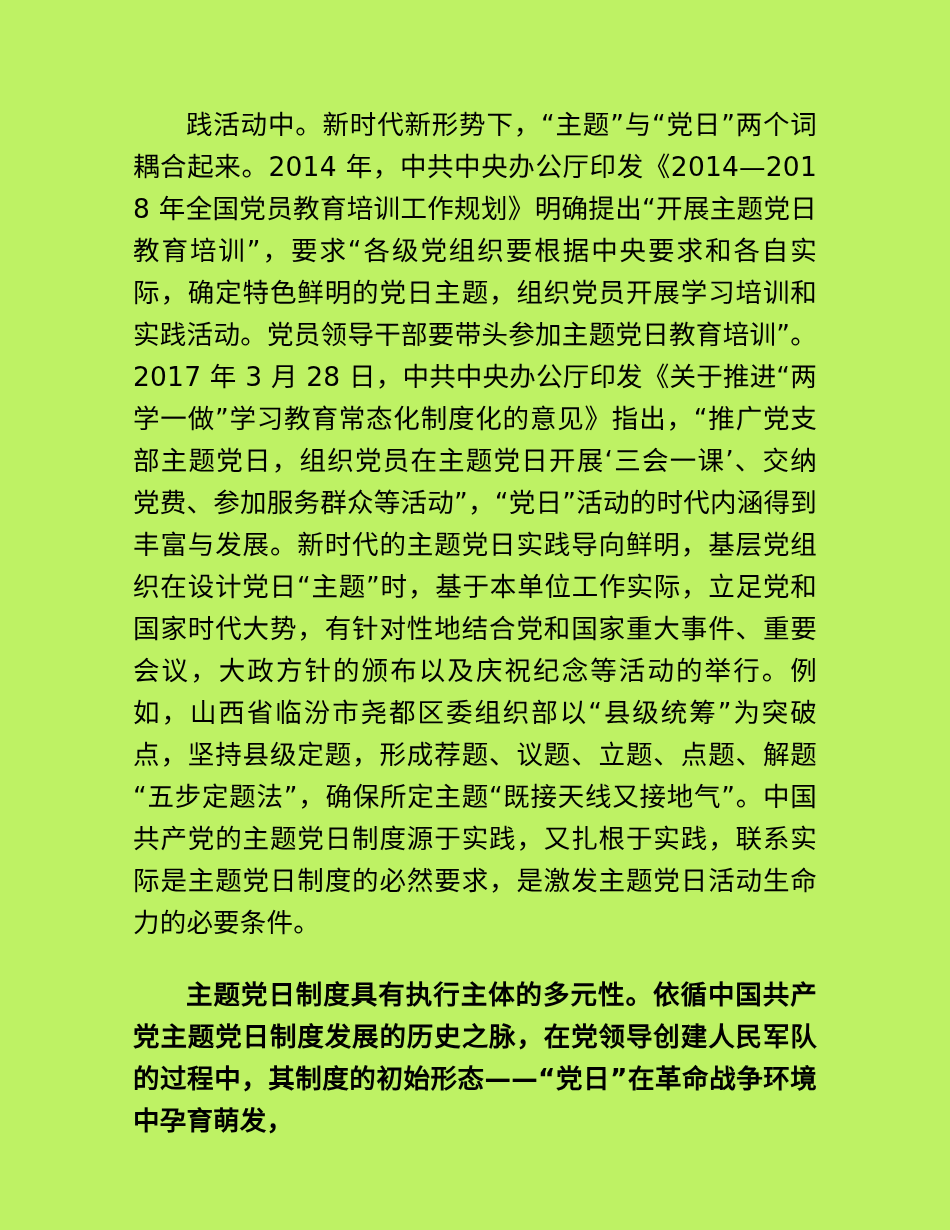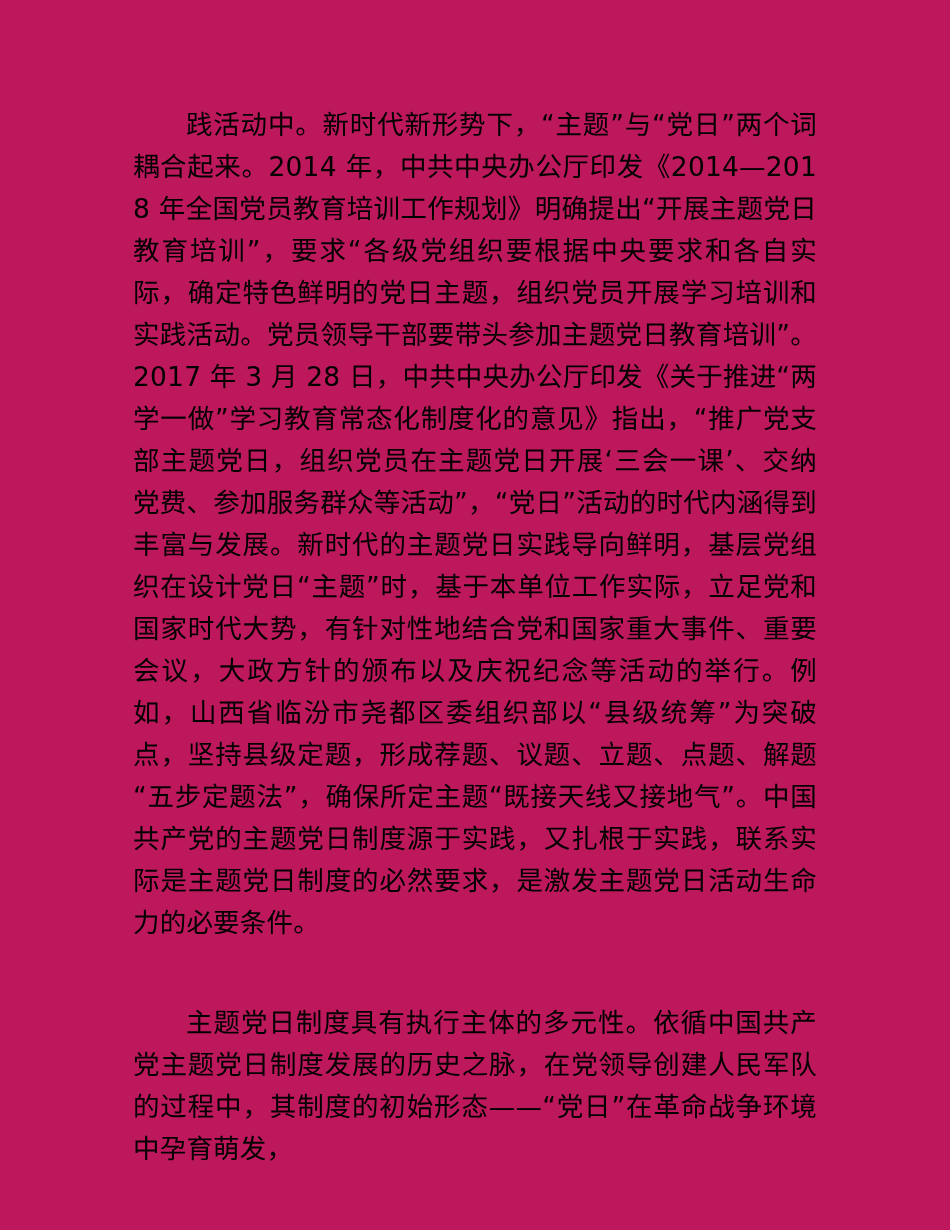--- a/index.html
+++ b/index.html
@@ -9,21 +9,21 @@
     background: #ffffff;
   }
   body {
     font-family: "DejaVu Sans", "Liberation Sans", sans-serif;
   }
 
   .page {
     position: relative;
     width: 950px;
     height: 1230px;
-    background: #be185d;
+    background: #bef264;
     overflow: hidden;
     box-sizing: border-box;
   }
 
   .doc-body {
     position: absolute;
     left: 133px;
     top: 104px;
     width: 684px;
   }
@@ -36,21 +36,22 @@
     line-height: 42px;
     letter-spacing: 0.2px;
     text-align: justify;
     text-justify: inter-character;
     word-break: break-all;
     font-weight: 400;
     -webkit-font-smoothing: antialiased;
   }
 
   .para + .para {
-    margin-top: 58px;
+    margin-top: 30px;
+    font-weight: bold;
   }
 
   .para.indent {
     text-indent: 2em;
   }
 </style>
 </head>
 <body>
 
 <div class="page">

